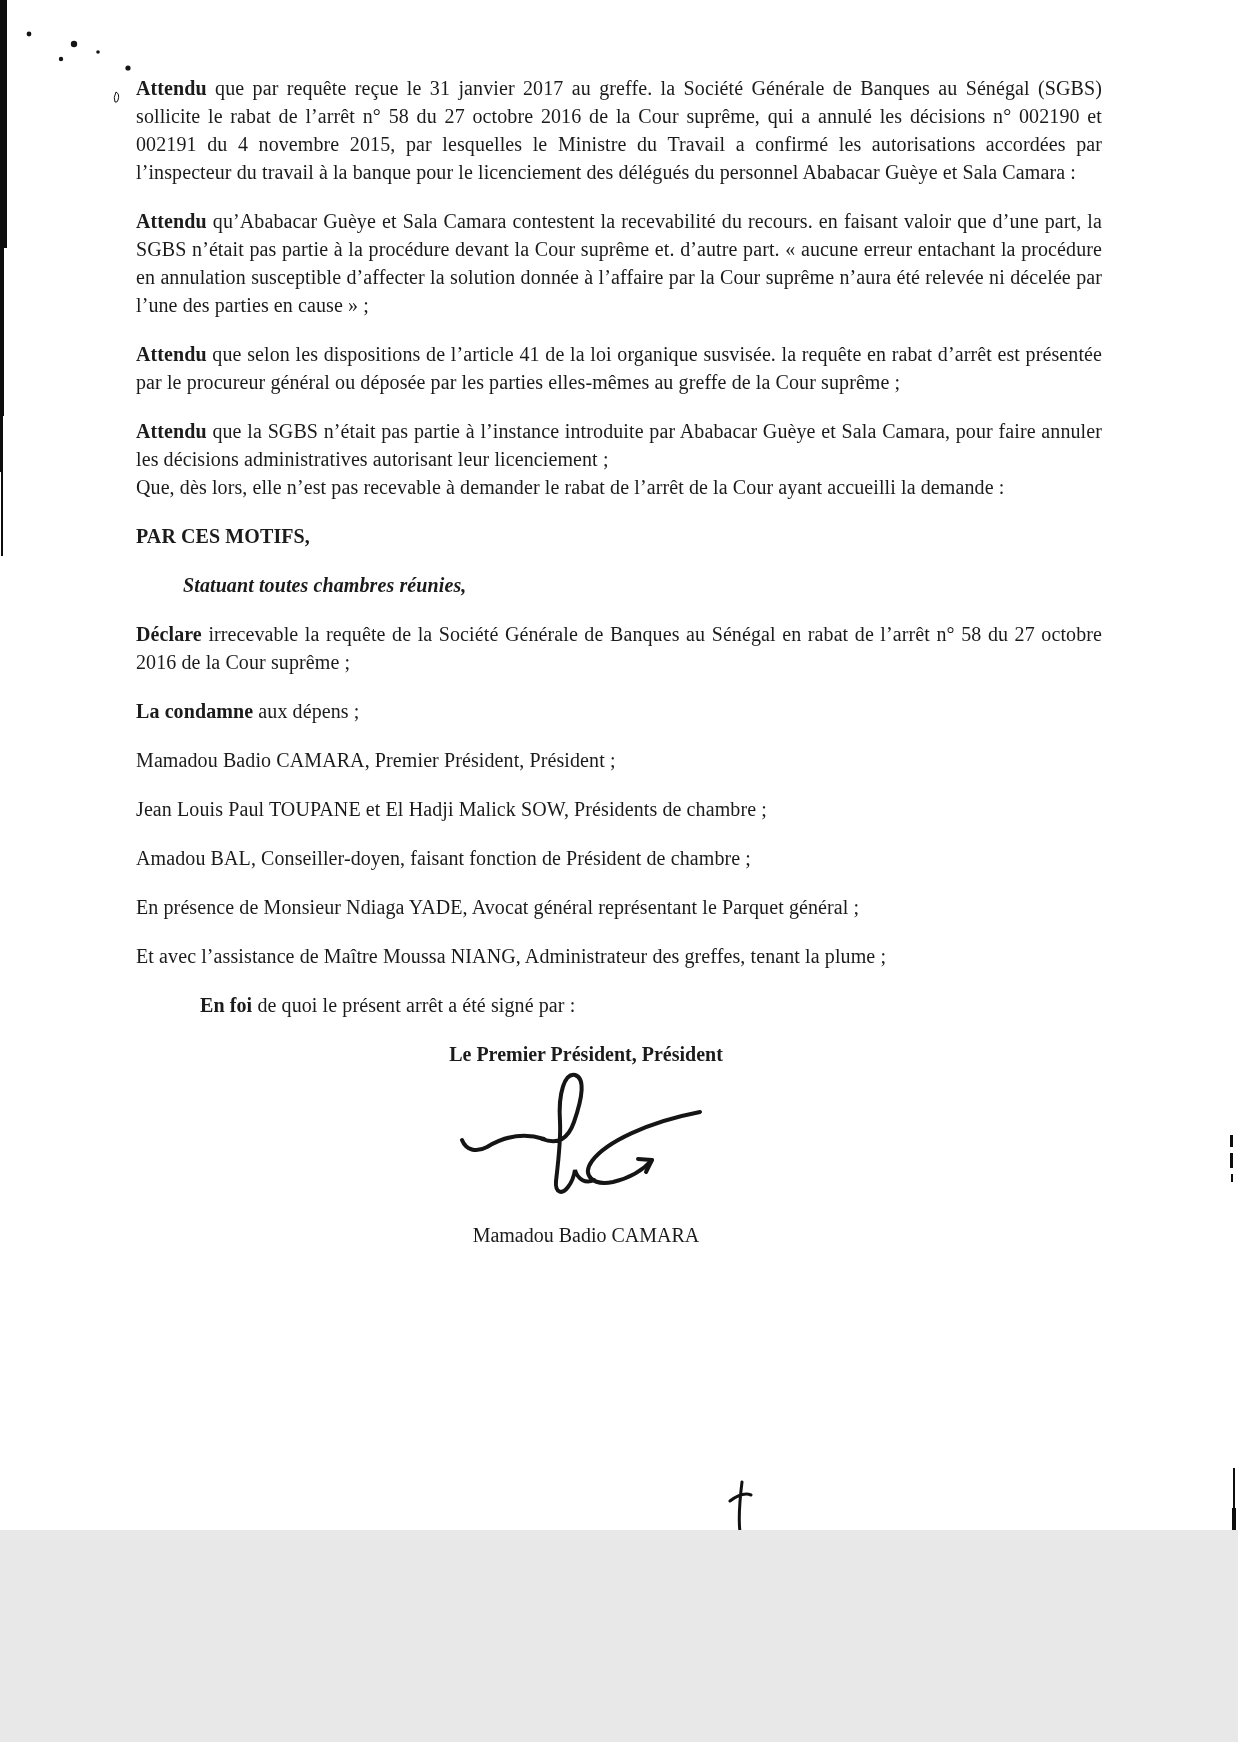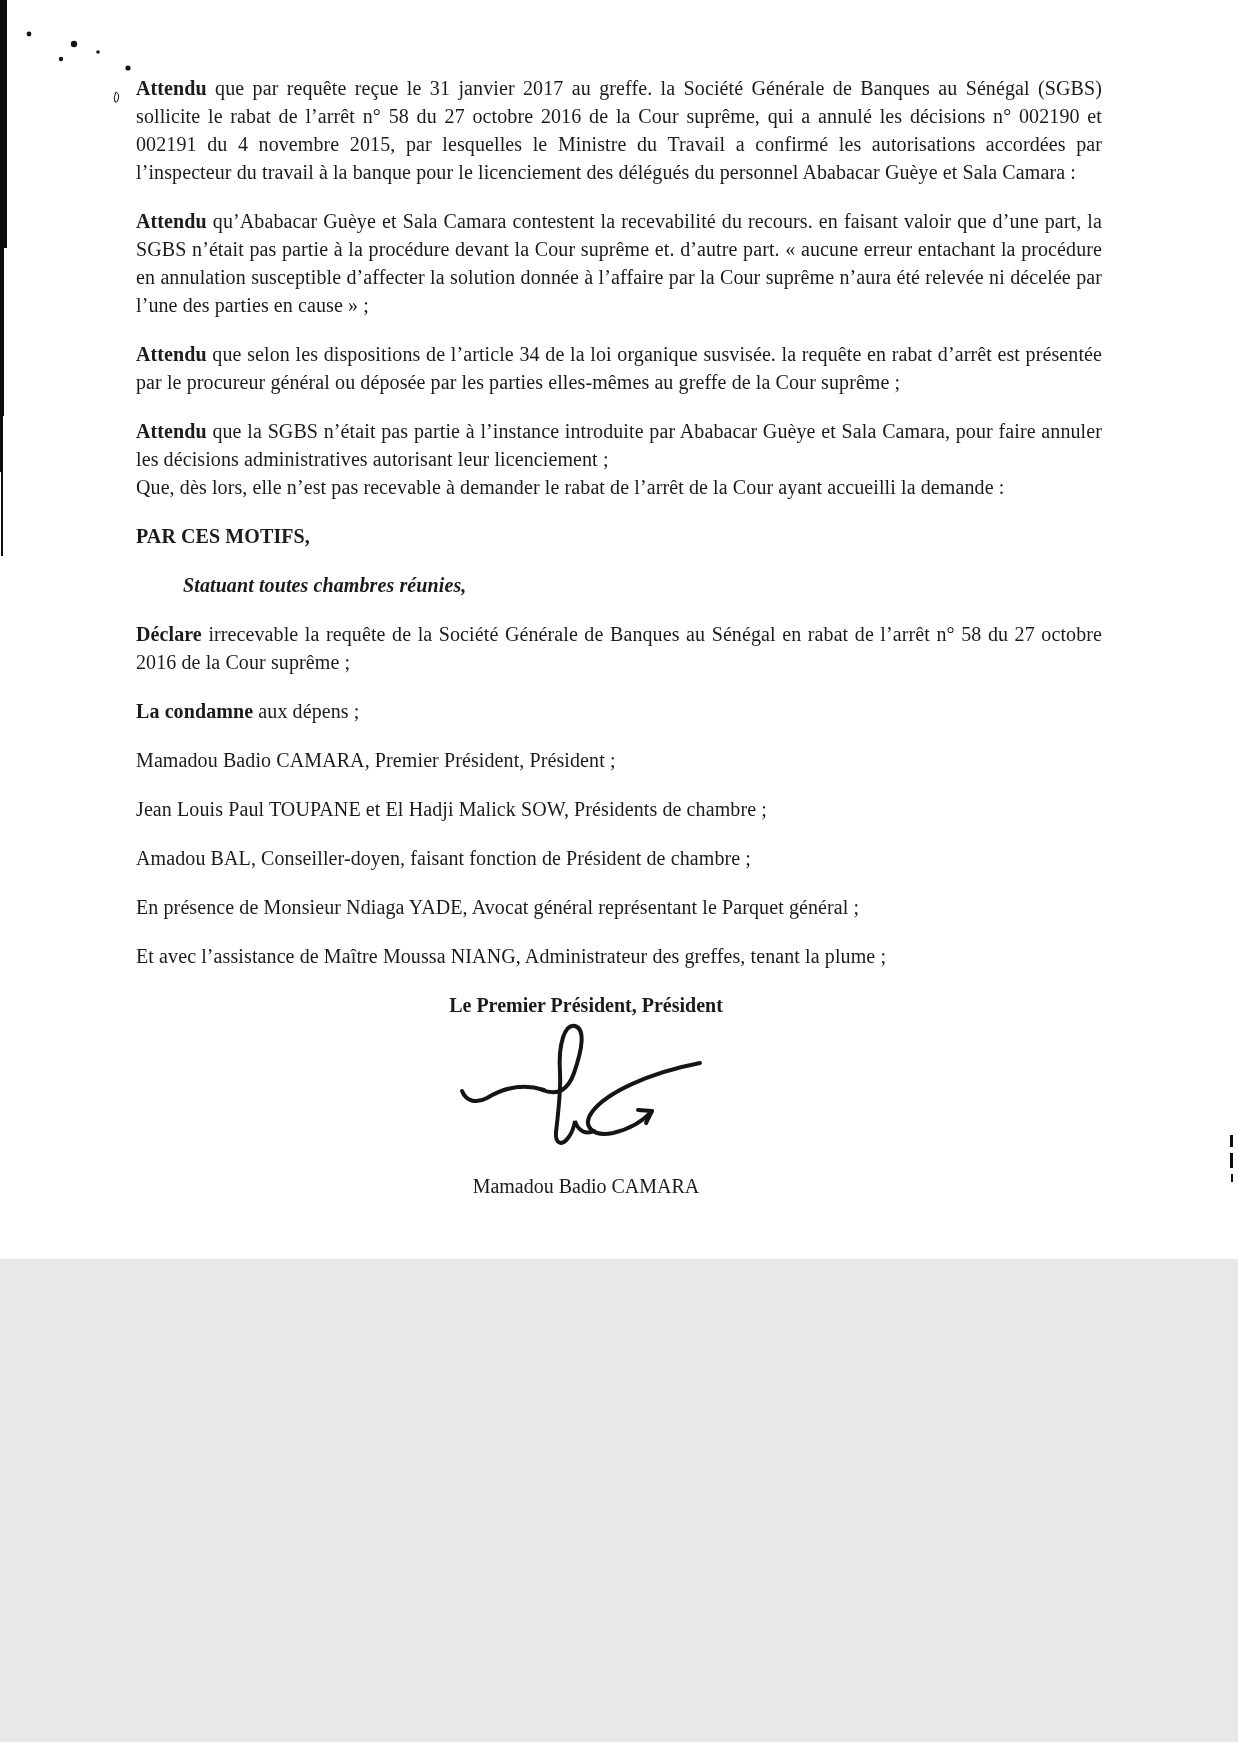--- a/index.html
+++ b/index.html
@@ -1,18 +1,18 @@
 <!DOCTYPE html>
 <html><head>
 <meta charset="utf-8">
 <style>
   html,body{margin:0;padding:0;background:#e8e8e8;}
   .page{
     position:relative;
-    width:1238px;height:1259px;
+    width:1238px;height:1530px;
     margin:0 auto;
     background:#ffffff;
     color:#1b1b1b;
     font-family:"Liberation Serif", serif;
     overflow:hidden;
   }
   .content{
     position:absolute;
     left:136px;top:74px;
     width:966px;
@@ -54,21 +54,21 @@
 </head>
 <body>
 
 <div class="page">
 
   <div class="content">
     <p class="para"><strong>Attendu</strong><span>que par requête reçue le 31 janvier 2017 au greffe. la Société Générale de Banques au Sénégal (SGBS) sollicite le rabat de l’arrêt n° 58 du 27 octobre 2016 de la Cour suprême, qui a annulé les décisions n° 002190 et 002191 du 4 novembre 2015, par lesquelles le Ministre du Travail a confirmé les autorisations accordées par l’inspecteur du travail à la banque pour le licenciement des délégués du personnel Ababacar Guèye et Sala Camara :</span></p>
 
     <p class="para"><strong>Attendu</strong><span>qu’Ababacar Guèye et Sala Camara contestent la recevabilité du recours. en faisant valoir que d’une part, la SGBS n’était pas partie à la procédure devant la Cour suprême et. d’autre part. « aucune erreur entachant la procédure en annulation susceptible d’affecter la solution donnée à l’affaire par la Cour suprême n’aura été relevée ni décelée par l’une des parties en cause » ;</span></p>
 
-    <p class="para"><strong>Attendu</strong><span>que selon les dispositions de l’article 34 de la loi organique susvisée. la requête en rabat d’arrêt est présentée par le procureur général ou déposée par les parties elles-mêmes au greffe de la Cour suprême ;</span></p>
+    <p class="para"><strong>Attendu</strong><span>que selon les dispositions de l’article 41 de la loi organique susvisée. la requête en rabat d’arrêt est présentée par le procureur général ou déposée par les parties elles-mêmes au greffe de la Cour suprême ;</span></p>
 
     <p class="para tight"><strong>Attendu</strong><span>que la SGBS n’était pas partie à l’instance introduite par Ababacar Guèye et Sala Camara, pour faire annuler les décisions administratives autorisant leur licenciement ;</span></p>
 
     <p class="para"><strong></strong><span>Que, dès lors, elle n’est pas recevable à demander le rabat de l’arrêt de la Cour ayant accueilli la demande :</span></p>
 
     <p class="para motifs"><strong>PAR CES MOTIFS,</strong><span></span></p>
 
     <p class="para statuant"><strong>Statuant toutes chambres réunies,</strong><span></span></p>
 
     <p class="para"><strong>Déclare</strong><span>irrecevable la requête de la Société Générale de Banques au Sénégal en rabat de l’arrêt n° 58 du 27 octobre 2016 de la Cour suprême ;</span></p>
@@ -80,20 +80,21 @@
 
     <p class="para"><strong></strong><span>Jean Louis Paul TOUPANE et El Hadji Malick SOW, Présidents de chambre ;</span></p>
 
     <p class="para"><strong></strong><span>Amadou BAL, Conseiller-doyen, faisant fonction de Président de chambre ;</span></p>
 
 
     <p class="para"><strong></strong><span>En présence de Monsieur Ndiaga YADE, Avocat général représentant le Parquet général ;</span></p>
 
     <p class="para"><strong></strong><span>Et avec l’assistance de Maître Moussa NIANG, Administrateur des greffes, tenant la plume ;</span></p>
 
+    <p class="para enfoi"><strong>En foi</strong><span>de quoi le présent arrêt a été signé par :</span></p>
 
     <div class="sig-block">
       <div class="sig-title">Le Premier Président, Président</div>
       <svg class="sig-script" width="280" height="150" viewBox="0 0 280 150" aria-hidden="true">
         <g fill="none" stroke="#151515" stroke-linecap="round">
           <path stroke-width="4" d="M 16 70 C 20 80 30 83 41 77 C 59 66 79 63 98 69"></path>
           <path stroke-width="4" d="M 96 69 C 112 75 122 69 128 52 C 137 26 139 8 129 5 C 119 3 112 22 114 52 C 115 70 112 94 110 111 C 109 123 116 125 122 117 C 126 112 128 106 129 100 C 132 110 140 114 148 110"></path>
           <path stroke-width="4" d="M 254 42 C 202 52 160 72 146 91 C 136 105 146 116 167 112 C 184 108 198 99 206 90"></path>
           <path stroke-width="4" d="M 206 90 L 192 89 M 206 90 L 200 102"></path>
         </g>

